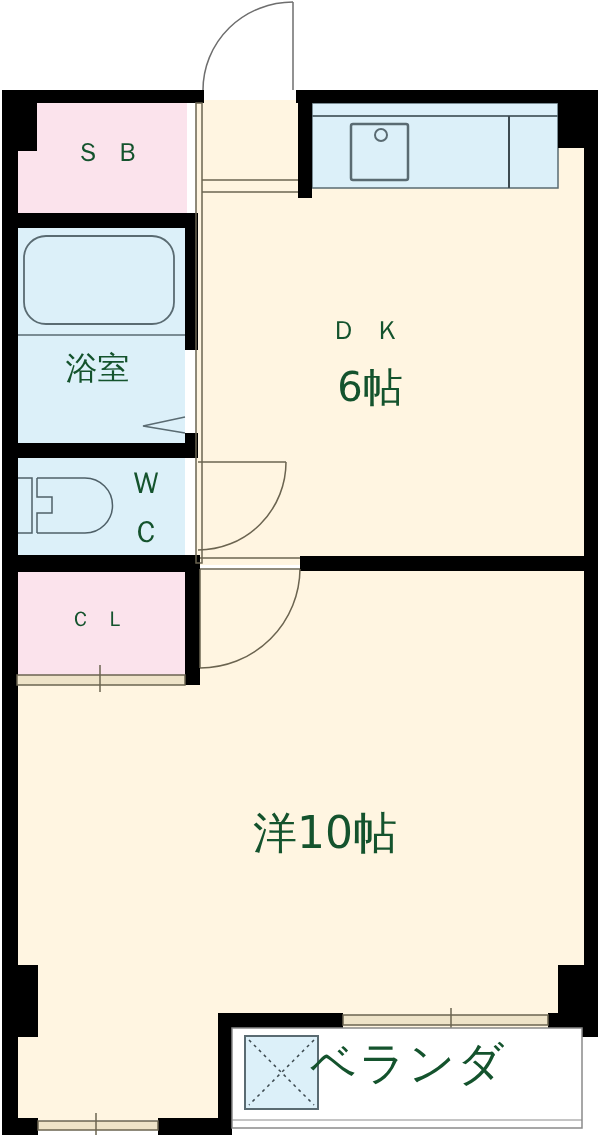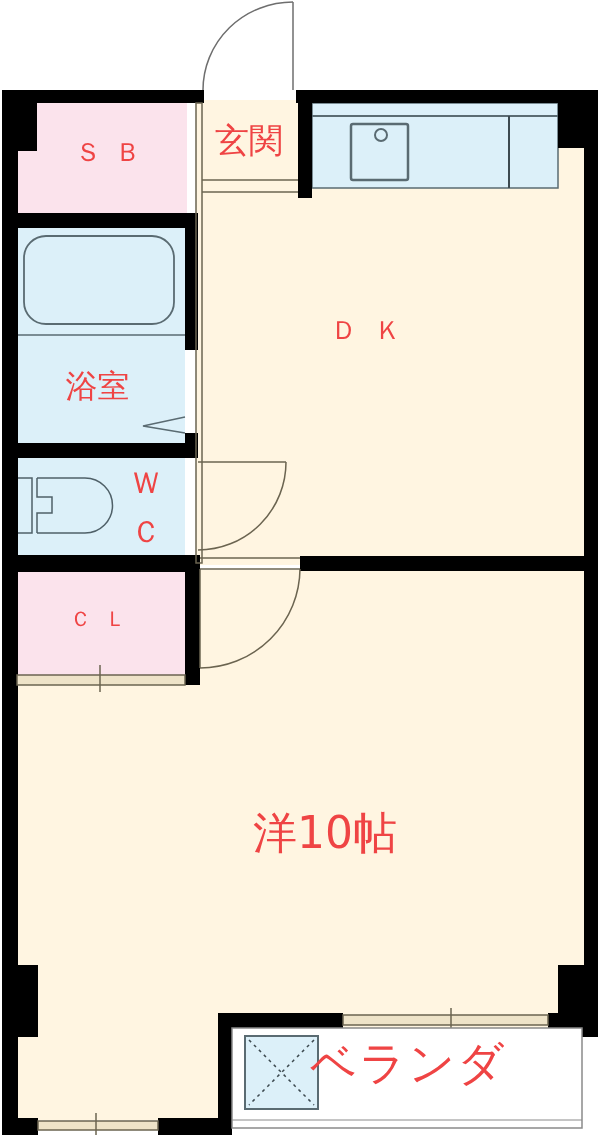--- a/index.html
+++ b/index.html
@@ -1,21 +1,21 @@
 <!DOCTYPE html>
 <html><head>
 <meta charset="utf-8">
 <style>
   html, body { margin:0; padding:0; background:#ffffff; }
   body { width:600px; height:1135px; position:relative; overflow:hidden; font-family:"DejaVu Sans", sans-serif; }
   #plan { position:absolute; left:0; top:0; width:600px; height:1135px; }
-  .lbl { position:absolute; color:#ef4444; text-align:center; white-space:nowrap; }
+  .lbl { position:absolute; color:#14532d; text-align:center; white-space:nowrap; }
   .lbl-sb { left:60px; top:135px; width:110px; font-size:26px; letter-spacing:14px; }
   .lbl-genkan { left:203px; top:118px; width:92px; font-size:34px; }
-  .lbl-bath { left:30px; top:365px; width:135px; font-size:32px; }
+  .lbl-bath { left:30px; top:347px; width:135px; font-size:32px; }
   .lbl-wc-w { left:124px; top:463px; width:44px; font-size:30px; }
   .lbl-wc-c { left:124px; top:512px; width:44px; font-size:30px; }
   .lbl-cl { left:40px; top:605px; width:130px; font-size:21px; letter-spacing:14px; }
   .lbl-dk { left:290px; top:308px; width:170px; font-size:26px; letter-spacing:18px; line-height:44px; }
   .lbl-dk-size { left:300px; top:360px; width:140px; font-size:40px; }
   .lbl-western { left:200px; top:765px; width:250px; font-size:44px;margin-top:39px; }
   .lbl-veranda { left:310px; top:1033px; width:240px; font-size:46px; text-align:left; letter-spacing:2px; }
 </style>
 </head>
 <body>
@@ -125,21 +125,21 @@
       <g>
         <rect x="245" y="1036" width="73" height="73" fill="#dcf0f9" stroke="#5a6b72" stroke-width="2"></rect>
         <line x1="249" y1="1040" x2="314" y2="1105" stroke="#3d4a50" stroke-width="1.5" stroke-dasharray="3 4"></line>
         <line x1="314" y1="1040" x2="249" y2="1105" stroke="#3d4a50" stroke-width="1.5" stroke-dasharray="3 4"></line>
       </g>
     </g>
   </svg>
 
   
   <div class="lbl lbl-sb">ＳＢ</div>
-  <div class="lbl lbl-genkan">玄関</div>
   <div class="lbl lbl-bath">浴室</div>
   <div class="lbl lbl-wc-w">Ｗ</div>
   <div class="lbl lbl-wc-c">Ｃ</div>
   <div class="lbl lbl-cl">ＣＬ</div>
   <div class="lbl lbl-dk">ＤＫ</div>
+  <div class="lbl lbl-dk-size">6帖</div>
   <div class="lbl lbl-western">洋10帖</div>
   <div class="lbl lbl-veranda">ベランダ</div>
 </div>
 
 </body></html>

